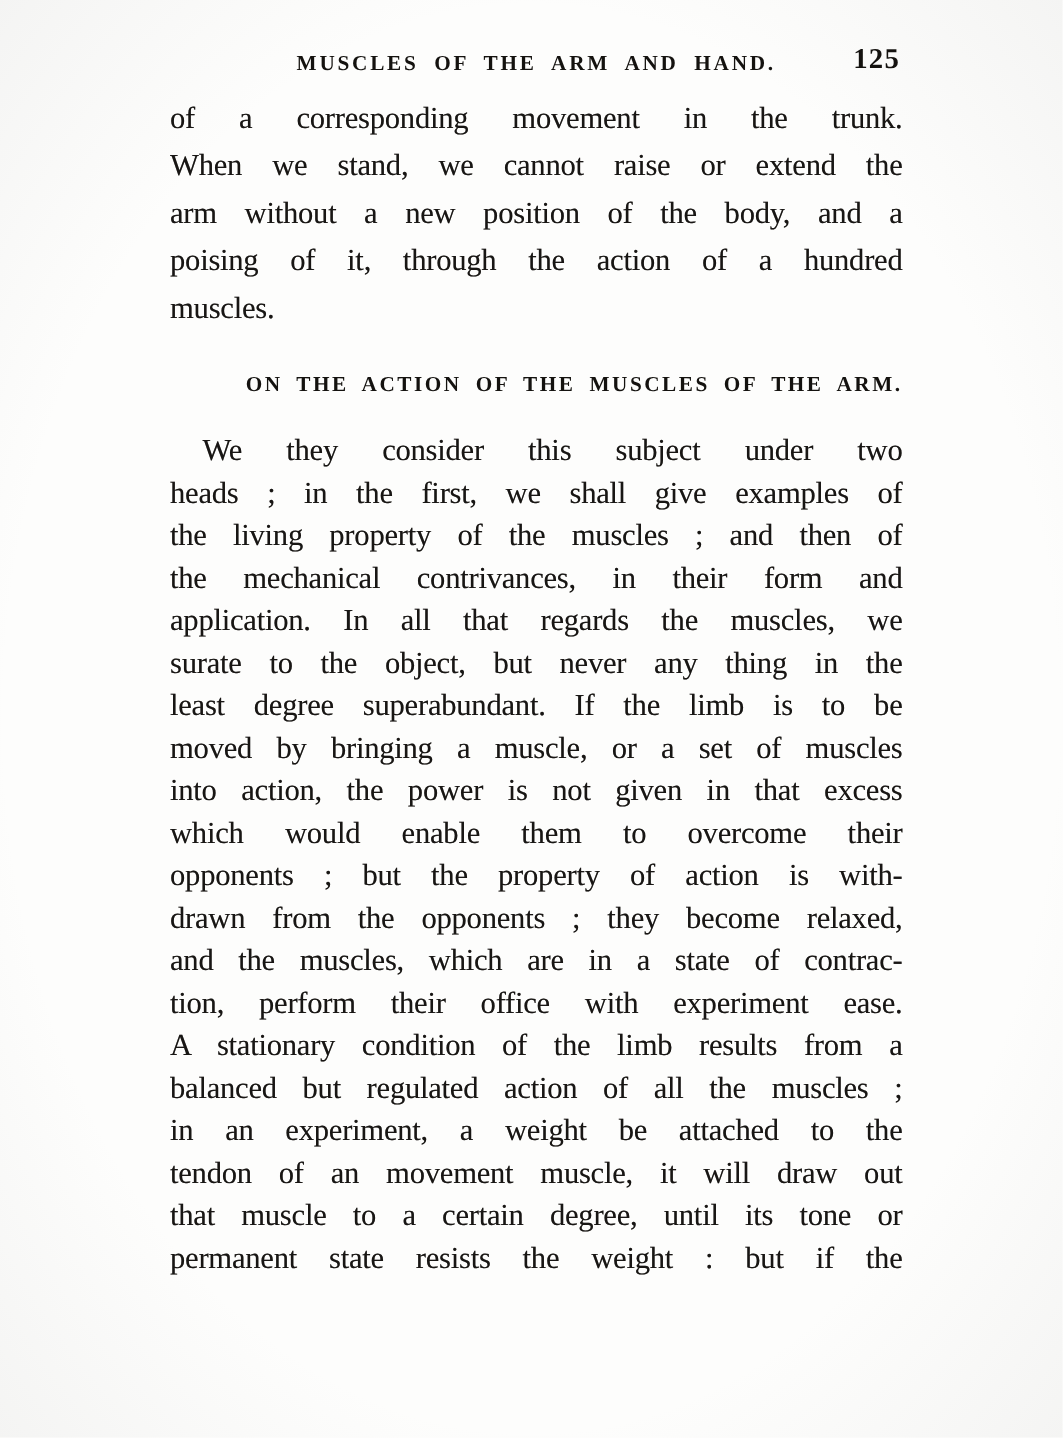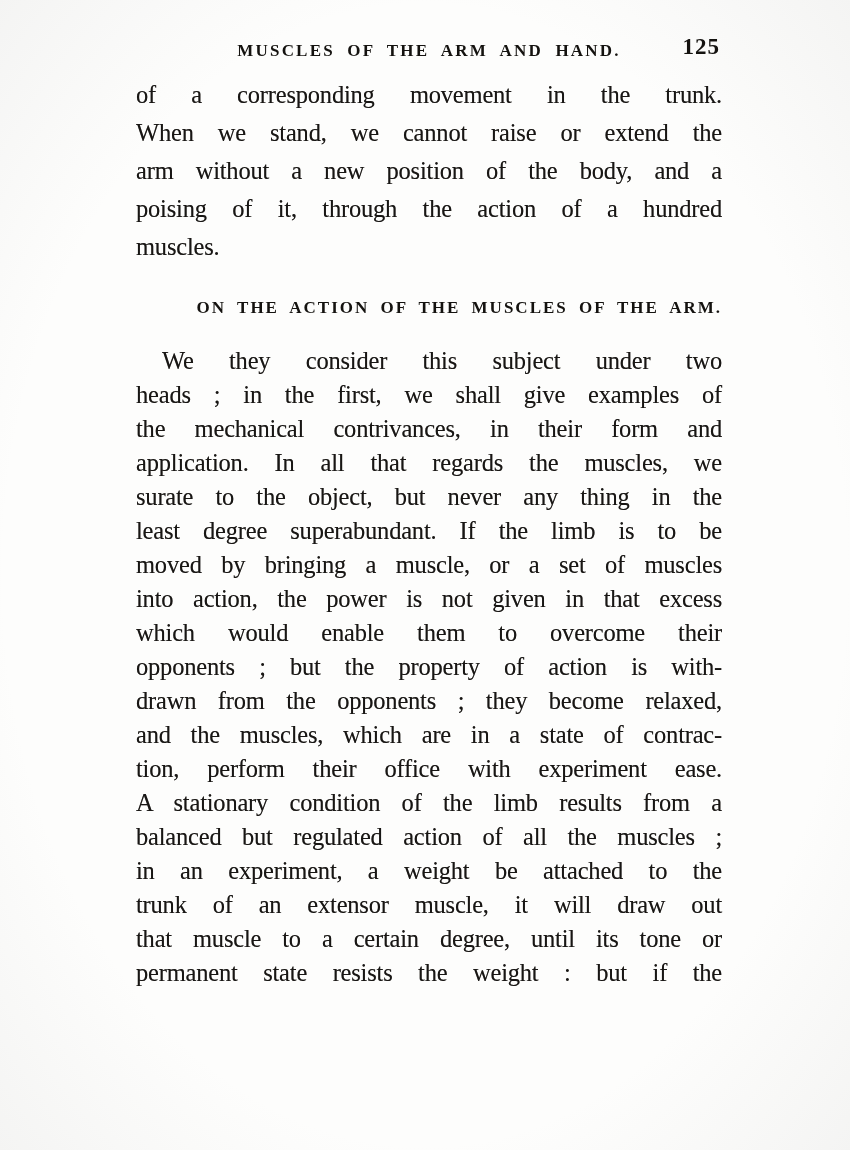--- a/index.html
+++ b/index.html
@@ -103,33 +103,34 @@
         <div class="line">arm without a new position of the body, and a</div>
         <div class="line">poising of it, through the action of a hundred</div>
         <div class="line">muscles.</div>
       </div>
 
     <div class="section-heading">ON THE ACTION OF THE MUSCLES OF THE ARM.</div>
 
     <div class="para" id="para2">
         <div class="line">We they consider this subject under two</div>
         <div class="line">heads ; in the first, we shall give examples of</div>
+        <div class="line">the living property of the muscles ; and then of</div>
         <div class="line">the mechanical contrivances, in their form and</div>
         <div class="line">application. In all that regards the muscles, we</div>
         <div class="line">surate to the object, but never any thing in the</div>
         <div class="line">least degree superabundant. If the limb is to be</div>
         <div class="line">moved by bringing a muscle, or a set of muscles</div>
         <div class="line">into action, the power is not given in that excess</div>
         <div class="line">which would enable them to overcome their</div>
         <div class="line">opponents ; but the property of action is with-</div>
         <div class="line">drawn from the opponents ; they become relaxed,</div>
         <div class="line">and the muscles, which are in a state of contrac-</div>
         <div class="line">tion, perform their office with experiment ease.</div>
         <div class="line">A stationary condition of the limb results from a</div>
         <div class="line">balanced but regulated action of all the muscles ;</div>
         <div class="line">in an experiment, a weight be attached to the</div>
-        <div class="line">trunk of an extensor muscle, it will draw out</div>
+        <div class="line">tendon of an movement muscle, it will draw out</div>
         <div class="line">that muscle to a certain degree, until its tone or</div>
         <div class="line">permanent state resists the weight : but if the</div>
       </div>
 
   </div>
 </div>
 
 </body></html>

